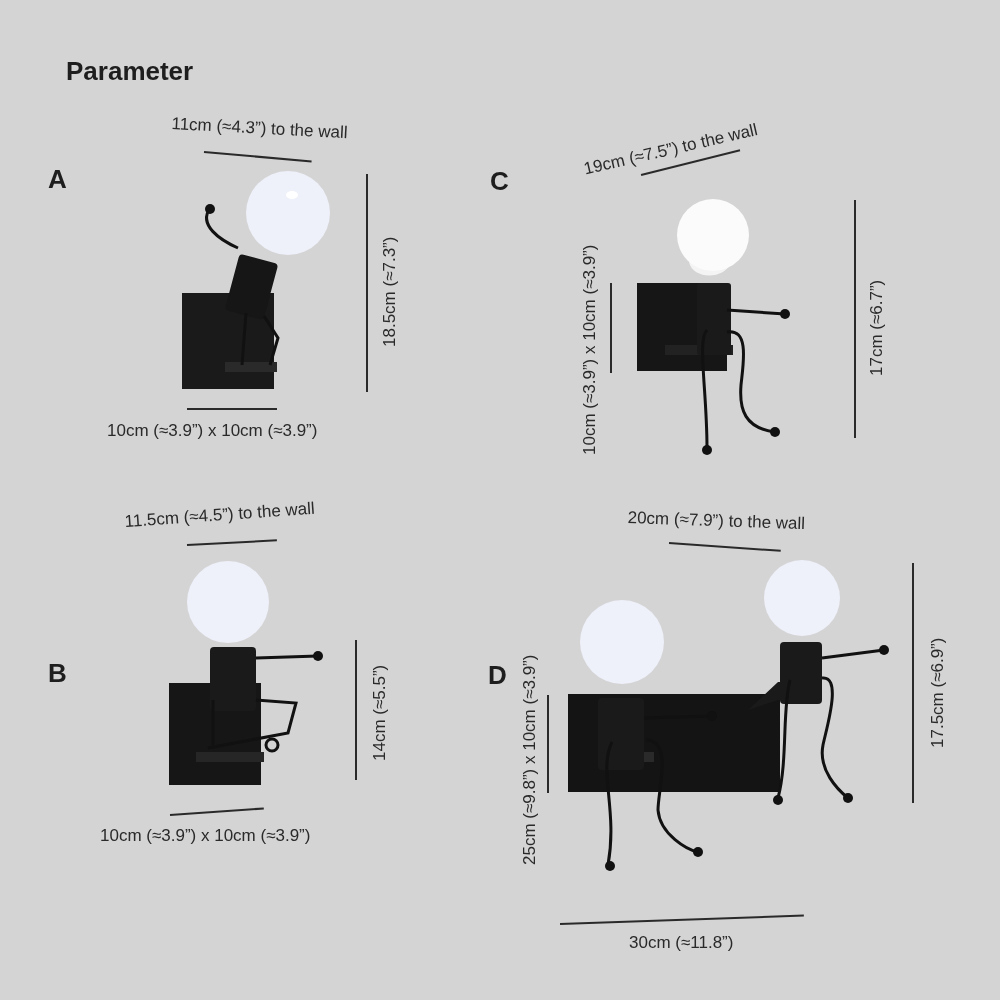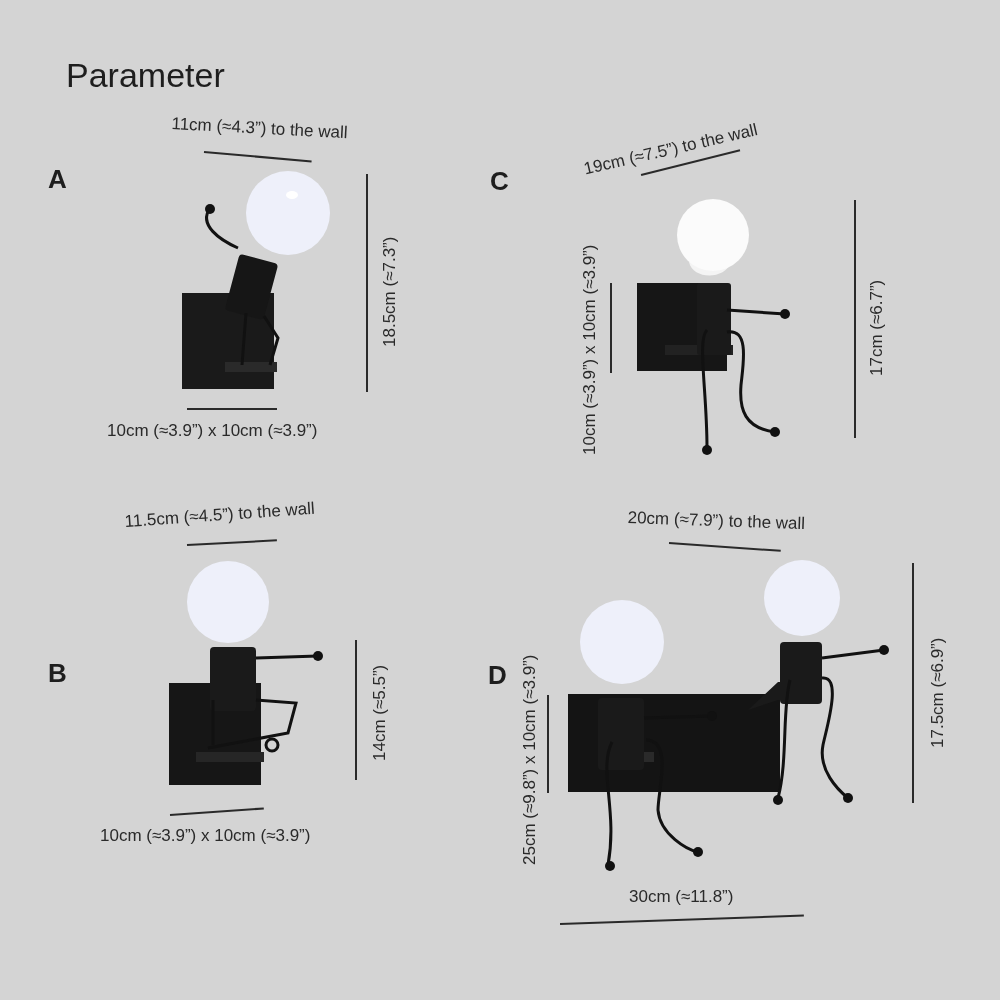--- a/index.html
+++ b/index.html
@@ -5,21 +5,21 @@
   * { box-sizing: border-box; margin: 0; padding: 0; }
   html, body { width: 1000px; height: 1000px; overflow: hidden; }
   body {
     background: #d4d4d4;
     font-family: "Liberation Sans", "DejaVu Sans", sans-serif;
     color: #222;
     position: relative;
   }
   .title {
     position: absolute; left: 66px; top: 56px;
-    font-size: 34px; font-weight: normal; color: #1e1e1e;
+    font-size: 26px; font-weight: bold; color: #1e1e1e;
   }
   .letter {
     position: absolute; font-size: 26px; font-weight: bold; color: #1e1e1e;
   }
   .label {
     position: absolute; font-size: 17px; color: #2a2a2a; white-space: nowrap;
     transform-origin: left top;
   }
   .vlabel {
     position: absolute; font-size: 17px; color: #2a2a2a; white-space: nowrap;
@@ -99,21 +99,21 @@
 
 <div>
   <div class="letter" style="left:488px;top:660px;">D</div>
   <div class="label" style="left:628px;top:508px;transform:rotate(2deg);">20cm (≈7.9”) to the wall</div>
   <div class="line" style="left:669px;top:542px;width:112px;height:1.5px;transform:rotate(4deg);transform-origin:left;"></div>
   <div class="line" style="left:547px;top:695px;width:1.5px;height:98px;"></div>
   <div class="vlabel" style="left:520px;top:865px;">25cm (≈9.8”) x 10cm (≈3.9”)</div>
   <div class="line" style="left:912px;top:563px;width:1.5px;height:240px;"></div>
   <div class="vlabel" style="left:928px;top:748px;">17.5cm (≈6.9”)</div>
   <div class="line" style="left:560px;top:923px;width:244px;height:1.5px;transform:rotate(-2deg);transform-origin:left;"></div>
-  <div class="label" style="left:629px;top:887px;">30cm (≈11.8”)</div>
+  <div class="label" style="left:629px;top:933px;">30cm (≈11.8”)</div>
   <svg class="lamp" style="left:568px;top:560px;" width="340" height="330" viewBox="0 0 340 330">
     <rect x="0" y="134" width="212" height="98" fill="#141414"></rect>
     <rect x="36" y="192" width="50" height="10" fill="#2a2a2a"></rect>
     <rect x="30" y="138" width="46" height="72" rx="4" fill="#1a1a1a"></rect>
     <path d="M76 158 L144 156" stroke="#111" stroke-width="3" fill="none"></path>
     <circle cx="144" cy="156" r="5" fill="#111"></circle>
     <path d="M44 182 C30 210 50 250 40 305" stroke="#111" stroke-width="3" fill="none"></path>
     <circle cx="42" cy="306" r="5" fill="#111"></circle>
     <path d="M78 180 C105 180 90 230 90 250 C92 275 120 290 130 292" stroke="#111" stroke-width="3" fill="none"></path>
     <circle cx="130" cy="292" r="5" fill="#111"></circle>

